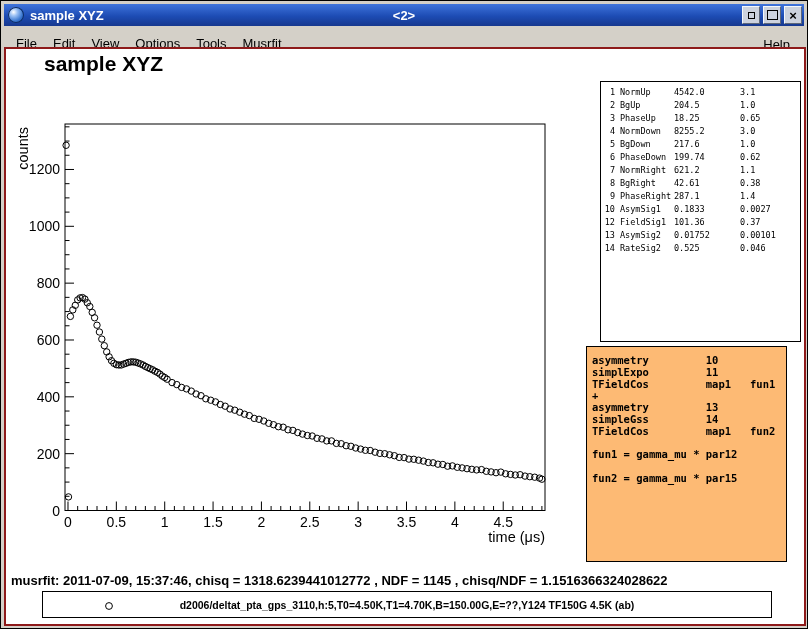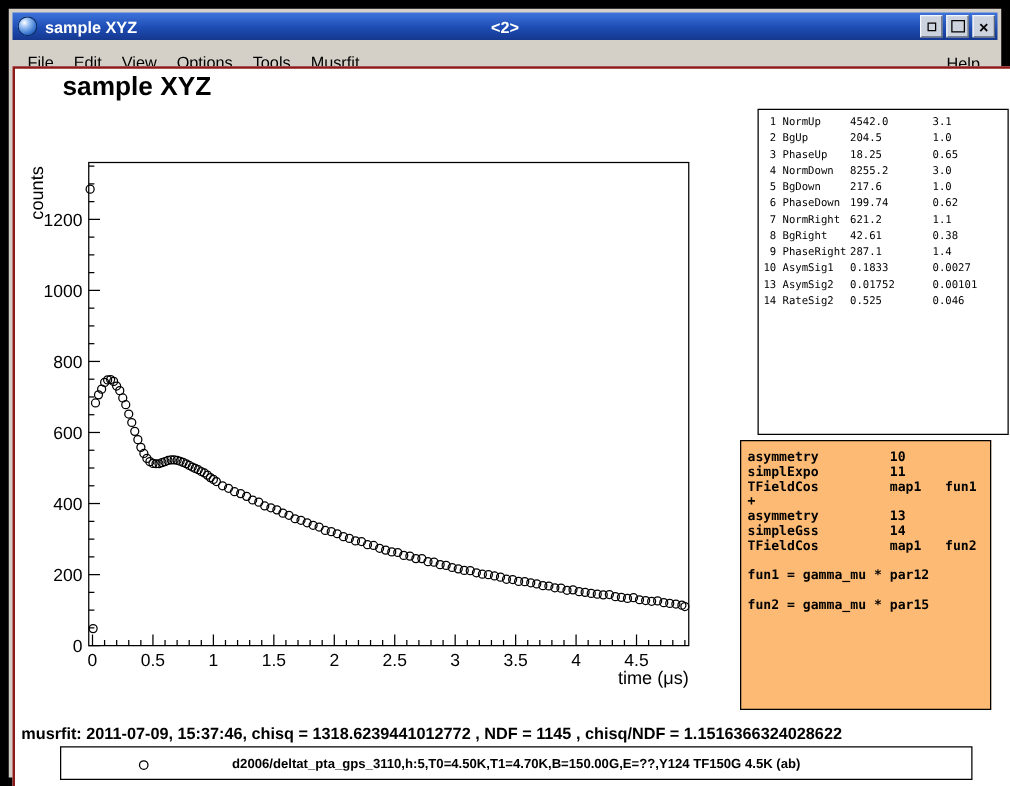--- a/index.html
+++ b/index.html
@@ -1,17 +1,17 @@
 <!DOCTYPE html>
 <html><head>
 <meta charset="utf-8">
 <style>
   html,body{margin:0;padding:0;}
   body{width:808px;height:629px;overflow:hidden;background:#7f7f7f;font-family:"Liberation Sans",sans-serif;}
-  .window{position:relative;width:808px;height:629px;background:#d4d0c8;border:7px solid #000000;box-sizing:border-box;}
+  .window{position:relative;width:808px;height:629px;background:#d4d0c8;border:1px solid #000000;box-sizing:border-box;}
 
   
   .titlebar{position:absolute;left:3px;top:3px;right:3px;height:22px;
     background:linear-gradient(180deg,#3f74dc 0%,#1d4cb4 55%,#16388f 100%);
     display:flex;align-items:center;padding:0 2px;box-sizing:border-box;}
   .app-icon{width:16px;height:16px;border-radius:50%;flex:none;margin:0 6px 0 2px;
     background:radial-gradient(circle at 35% 32%,#ffffff 0%,#9cc2f5 25%,#3a77d0 60%,#123a8c 100%);
     box-shadow:inset 0 0 0 1px #0c2b66;}
   .tb-title{color:#fff;font-weight:bold;font-size:13px;white-space:nowrap;}
   .tb-workspace{position:absolute;left:50%;transform:translateX(-50%);color:#fff;font-weight:bold;font-size:13px;}
@@ -376,20 +376,26 @@
           <span class="param-val">287.1</span>
           <span class="param-err">1.4</span>
         </div>
         <div class="param-row">
           <span class="param-idx">10</span>
           <span class="param-name">AsymSig1</span>
           <span class="param-val">0.1833</span>
           <span class="param-err">0.0027</span>
         </div>
         <div class="param-row">
+          <span class="param-idx">12</span>
+          <span class="param-name">FieldSig1</span>
+          <span class="param-val">101.36</span>
+          <span class="param-err">0.37</span>
+        </div>
+        <div class="param-row">
           <span class="param-idx">13</span>
           <span class="param-name">AsymSig2</span>
           <span class="param-val">0.01752</span>
           <span class="param-err">0.00101</span>
         </div>
         <div class="param-row">
           <span class="param-idx">14</span>
           <span class="param-name">RateSig2</span>
           <span class="param-val">0.525</span>
           <span class="param-err">0.046</span>

